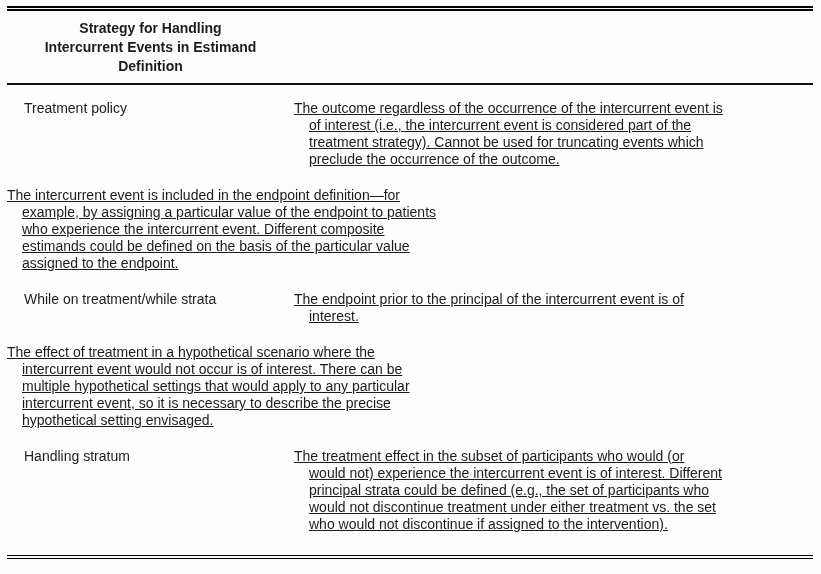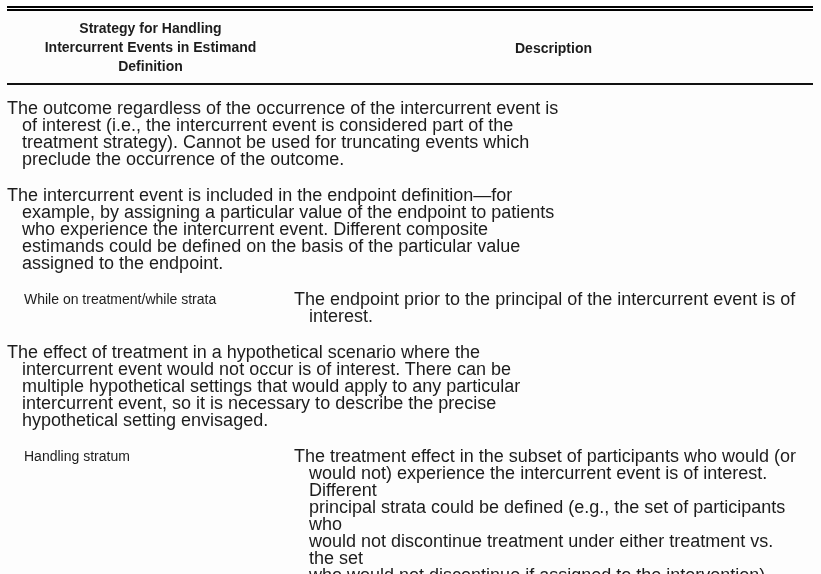--- a/index.html
+++ b/index.html
@@ -54,42 +54,43 @@
   .td-strategy {
     width: 287px;
     padding-left: 17px;
     padding-right: 10px;
     font-size: 14px;
     line-height: 17px;
   }
   .td-description {
     flex: 1;
     padding-right: 12px;
-    font-size: 18px;
+    font-size: 14px;
     line-height: 17px;
     white-space: pre-line;      
     padding-left: 15px;
     text-indent: -15px;         
+    text-decoration: underline;
   }
 </style>
 </head>
 <body>
 
 <div class="table-wrap">
 
   <div class="thead">
     <div class="th-strategy">Strategy for Handling
 Intercurrent Events in Estimand
 Definition</div>
-    <div class="th-description">Description</div>
   </div>
 
   <div class="tbody">
 
     <div class="trow">
+      <div class="td-strategy">Treatment policy</div>
       <div class="td-description">The outcome regardless of the occurrence of the intercurrent event is
 of interest (i.e., the intercurrent event is considered part of the
 treatment strategy). Cannot be used for truncating events which
 preclude the occurrence of the outcome.</div>
     </div>
 
     <div class="trow">
       <div class="td-description">The intercurrent event is included in the endpoint definition—for
 example, by assigning a particular value of the endpoint to patients
 who experience the intercurrent event. Different composite

